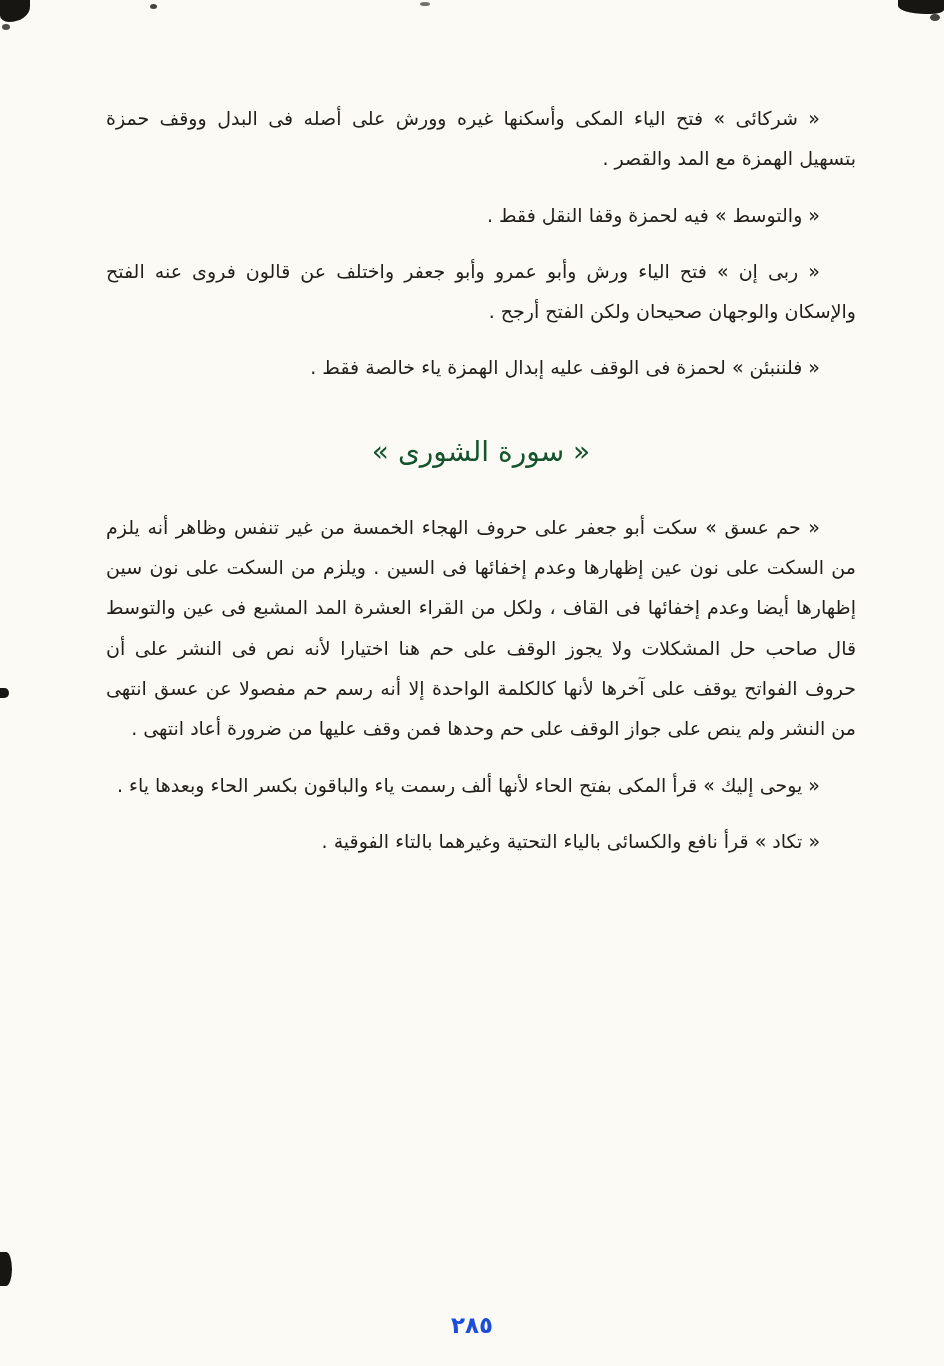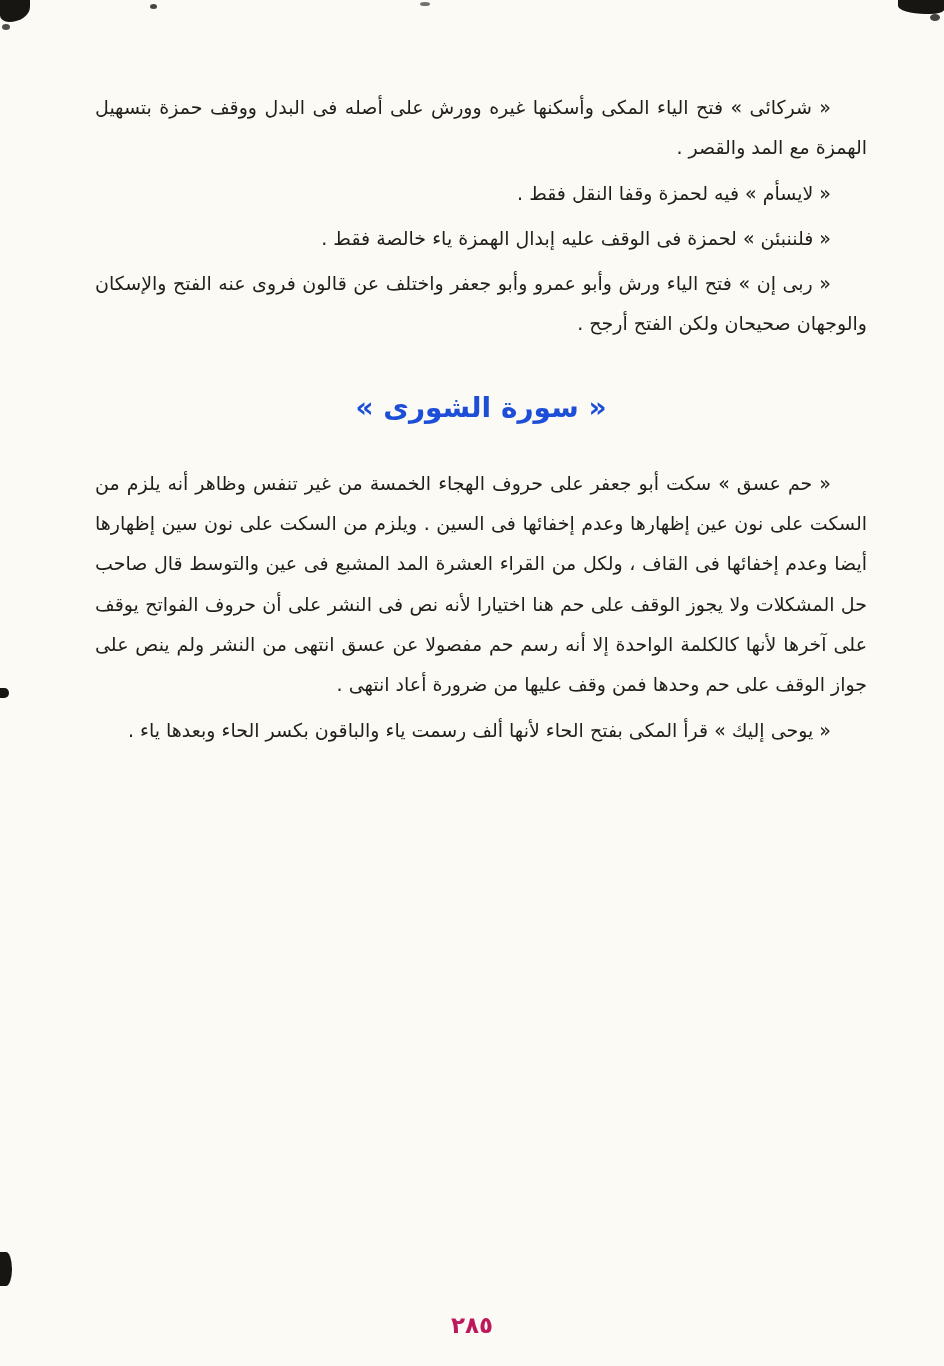--- a/index.html
+++ b/index.html
@@ -36,66 +36,67 @@
     top: 82px;
     right: 72px;
     width: 782px;
     color: #221f1b;
     font-size: 19px;
     line-height: 2.12;
     text-align: justify;
     text-justify: inter-word;
   }
   .para {
-    margin: 5px;
+    margin: 16px;
     text-indent: 36px; 
   }
   .heading {
     margin: 34px 0 26px 0;
     text-align: center;
     text-indent: 0;
     font-size: 28px;
-    font-weight: bold;
+    font-weight: normal;
     letter-spacing: 1px;
-    color: #1d4ed8;
+    color: #14532d;
   }
   .page-number {
     position: absolute;
     bottom: 28px;
     left: 0;
     right: 0;
     text-align: center;
     font-size: 23px;
     font-weight: bold;
-    color: #be185d;
+    color: #1d4ed8;
   }
 </style>
 </head>
 <body>
 
 <div class="page">
 
   <div class="artifact a-topleft"></div>
   <div class="artifact a-topleft2"></div>
   <div class="artifact a-topedge1"></div>
   <div class="artifact a-topedge2"></div>
   <div class="artifact a-topright"></div>
   <div class="artifact a-topright2"></div>
   <div class="artifact a-leftdot"></div>
   <div class="artifact a-botleft"></div>
 
   <main class="text-block">
 
     <p class="para">« شركائى » فتح الياء المكى وأسكنها غيره وورش على أصله فى البدل ووقف حمزة بتسهيل الهمزة مع المد والقصر .</p>
-    <p class="para">« لايسأم » فيه لحمزة وقفا النقل فقط .</p>
+    <p class="para">« والتوسط » فيه لحمزة وقفا النقل فقط .</p>
+    <p class="para">« ربى إن » فتح الياء ورش وأبو عمرو وأبو جعفر واختلف عن قالون فروى عنه الفتح والإسكان والوجهان صحيحان ولكن الفتح أرجح .</p>
     <p class="para">« فلننبئن » لحمزة فى الوقف عليه إبدال الهمزة ياء خالصة فقط .</p>
-    <p class="para">« ربى إن » فتح الياء ورش وأبو عمرو وأبو جعفر واختلف عن قالون فروى عنه الفتح والإسكان والوجهان صحيحان ولكن الفتح أرجح .</p>
 
     <h1 class="heading">« سورة الشورى »</h1>
 
     <p class="para">« حم عسق » سكت أبو جعفر على حروف الهجاء الخمسة من غير تنفس وظاهر أنه يلزم من السكت على نون عين إظهارها وعدم إخفائها فى السين . ويلزم من السكت على نون سين إظهارها أيضا وعدم إخفائها فى القاف ، ولكل من القراء العشرة المد المشبع فى عين والتوسط قال صاحب حل المشكلات ولا يجوز الوقف على حم هنا اختيارا لأنه نص فى النشر على أن حروف الفواتح يوقف على آخرها لأنها كالكلمة الواحدة إلا أنه رسم حم مفصولا عن عسق انتهى من النشر ولم ينص على جواز الوقف على حم وحدها فمن وقف عليها من ضرورة أعاد انتهى .</p>
     <p class="para">« يوحى إليك » قرأ المكى بفتح الحاء لأنها ألف رسمت ياء والباقون بكسر الحاء وبعدها ياء .</p>
+    <p class="para">« تكاد » قرأ نافع والكسائى بالياء التحتية وغيرهما بالتاء الفوقية .</p>
 
   </main>
 
   <div class="page-number">٢٨٥</div>
 
 </div>
 
 </body></html>

